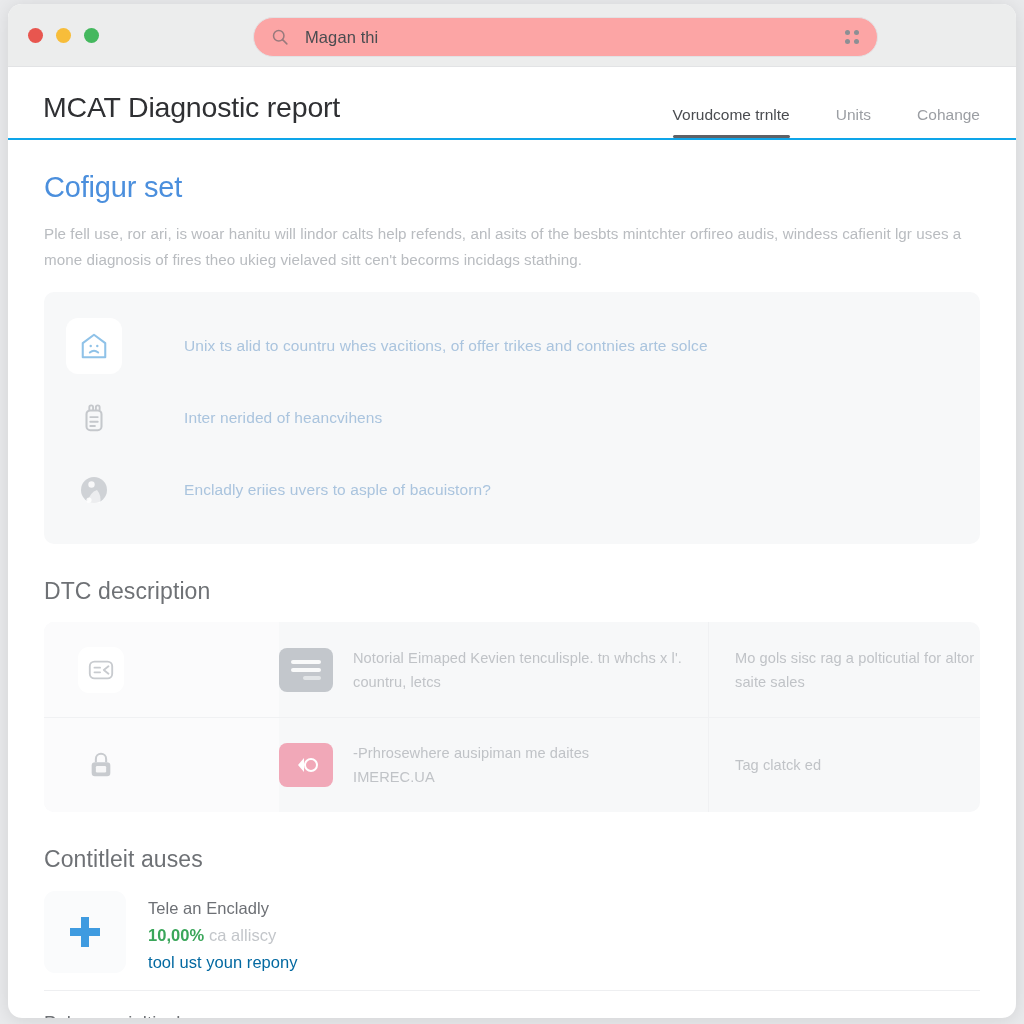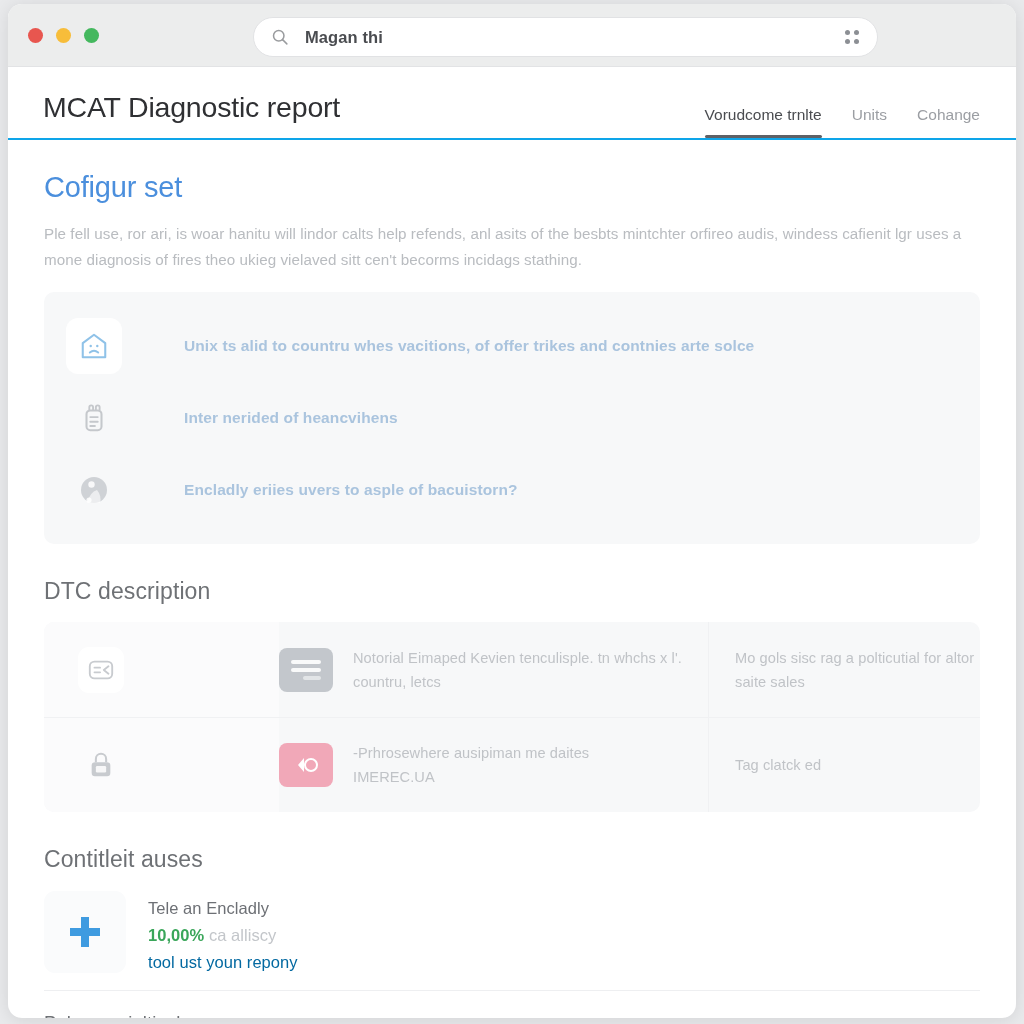--- a/index.html
+++ b/index.html
@@ -47,27 +47,26 @@
   .dot.red   { background: #e8564f; }
   .dot.amber { background: #f7bd3a; }
   .dot.green { background: #44b85e; }
 
   .omnibox {
     position: absolute;
     left: 245px;
     top: 13px;
     width: 625px;
     height: 40px;
-    background: #ffffff;
+    background: #fca5a5;
     border: 1px solid #e1e2e4;
     border-radius: 20px;
     display: flex;
     align-items: center;
     padding: 0 18px 0 17px;
-    font-weight: bold;
   }
   .omnibox .search-ico { flex: 0 0 18px; height: 18px; opacity: .62; }
   .omnibox .omni-text {
     flex: 1;
     margin-left: 16px;
     font-size: 16.5px;
     color: #4a4c50;
     letter-spacing: .1px;
     white-space: nowrap;
     overflow: hidden;
@@ -96,21 +95,21 @@
     font-weight: 400;
     color: #2f3033;
     letter-spacing: -.2px;
     padding-bottom: 17px;
     line-height: 1;
   }
   .tabs {
     margin-left: auto;
     display: flex;
     align-items: flex-end;
-    gap: 30px;
+    gap: 46px;
     padding-bottom: 0;
   }
   .tab {
     font-size: 15.5px;
     color: #9b9ea3;
     padding-bottom: 16px;
     line-height: 1;
     white-space: nowrap;
     position: relative;
     cursor: pointer;
@@ -154,21 +153,20 @@
     margin-top: 19px;
     background: #f7f8f9;
     border-radius: 10px;
     padding: 18px 0 18px 0;
   }
   .feat-row {
     display: flex;
     align-items: center;
     min-height: 62px;
     padding: 8px 24px 8px 22px;
-    font-weight: bold;
   }
   .feat-ico {
     flex: 0 0 56px;
     height: 56px;
     display: flex;
     align-items: center;
     justify-content: center;
   }
   .feat-ico.chip {
     background: #ffffff;

